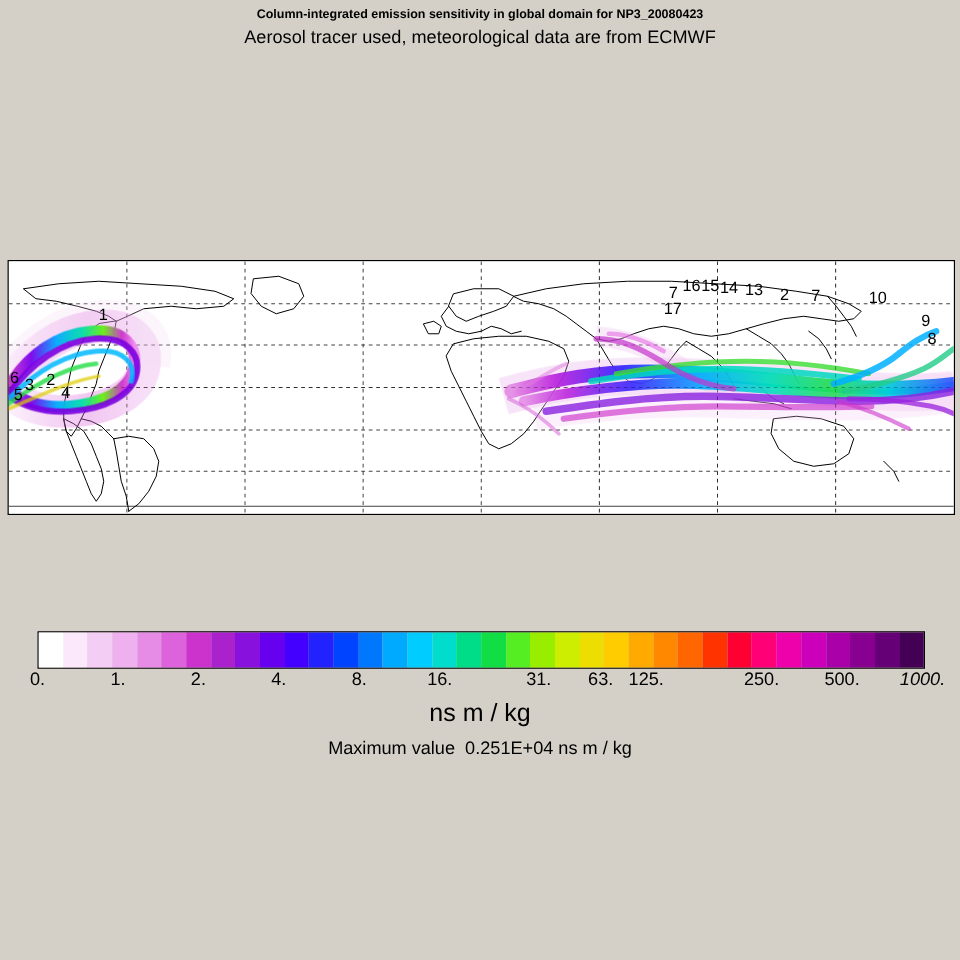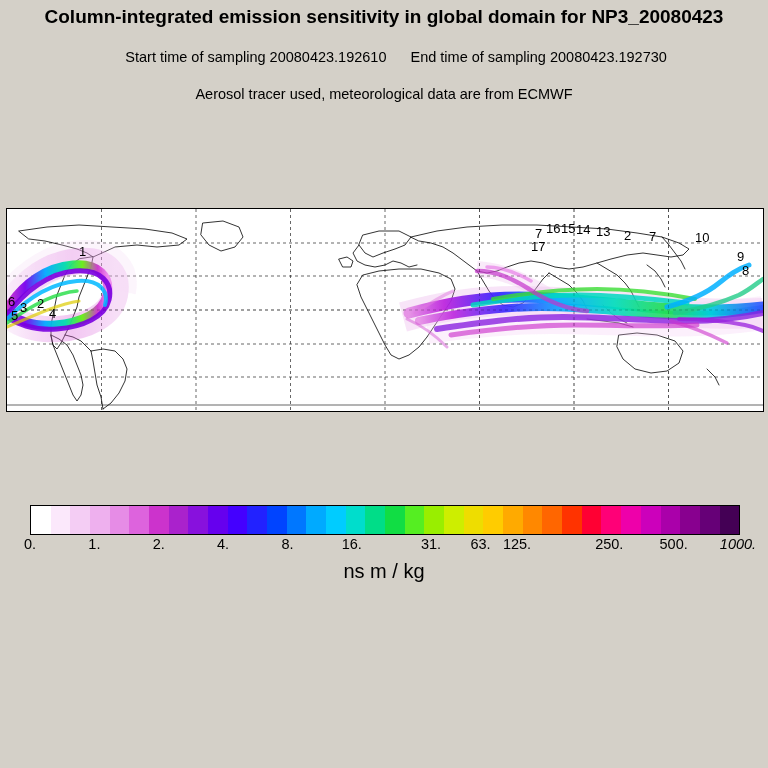--- a/index.html
+++ b/index.html
@@ -22,21 +22,21 @@
   
   .header {
     position: absolute;
     top: 0;
     left: 0;
     width: 768px;
     text-align: center;
     color: #000;
   }
   .title {
-    font-size: 19px;
+    font-size: 10px;
     font-weight: bold;
     margin-top: 6px;
     letter-spacing: 0px;
   }
   .subline {
     font-size: 14.5px;
     margin-top: 5px;
     white-space: pre;
   }
   .subline .gap {
@@ -121,23 +121,20 @@
     color: #000;
   }
 </style>
 </head>
 <body>
 
 <div class="page">
 
   <div class="header">
     <div class="title">Column-integrated emission sensitivity in global domain for NP3_20080423</div>
-    <div class="subline">
-      <span>Start time of sampling</span><span> </span><span>20080423.192610</span><span class="gap"></span><span>End time of sampling</span><span> </span><span>20080423.192730</span>
-    </div>
     <div class="subline">Aerosol tracer used, meteorological data are from ECMWF</div>
   </div>
 
   <div class="map-wrap">
     <svg class="map-svg" width="756" height="202" viewBox="0 0 756 202">
       <defs>
 
         <linearGradient id="gPac" x1="0" y1="0" x2="1" y2="0">
           <stop offset="0%" stop-color="#cc33cc"></stop>
           <stop offset="18%" stop-color="#7700ee"></stop>
@@ -332,14 +329,17 @@
       <span class="cbar-tick" style="left: 431px;">31.</span>
       <span class="cbar-tick" style="left: 480.545px;">63.</span>
       <span class="cbar-tick" style="left: 517px;">125.</span>
       <span class="cbar-tick" style="left: 609.273px;">250.</span>
       <span class="cbar-tick" style="left: 673.636px;">500.</span>
       <span class="cbar-tick" style="left: 738px; font-style: italic;">1000.</span>
     </div>
 
   <div class="cbar-unit">ns m / kg</div>
 
+  <div class="maxval">
+    <span>Maximum value</span><span>&nbsp; </span><span>0.251E+04 ns m / kg</span>
+  </div>
 
 </div>
 
 </body></html>

